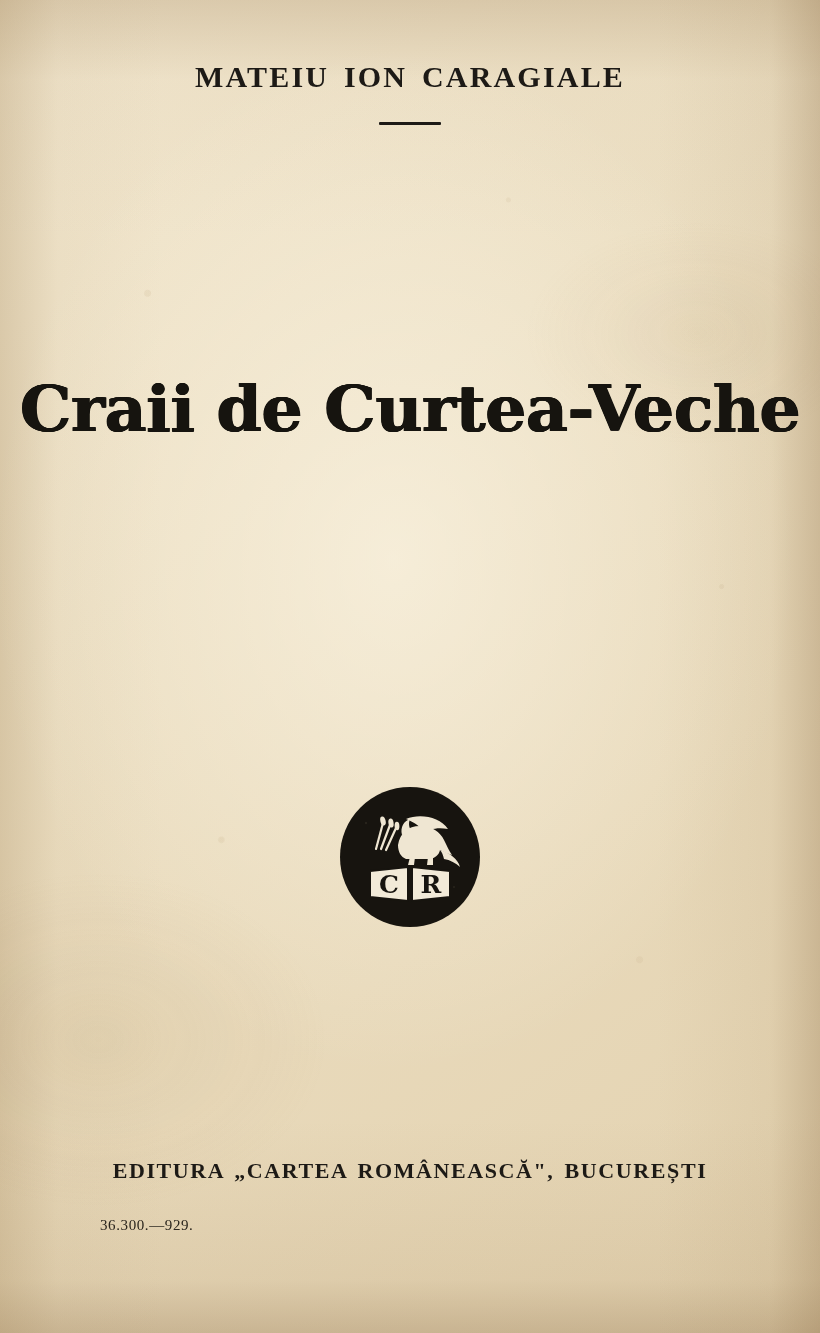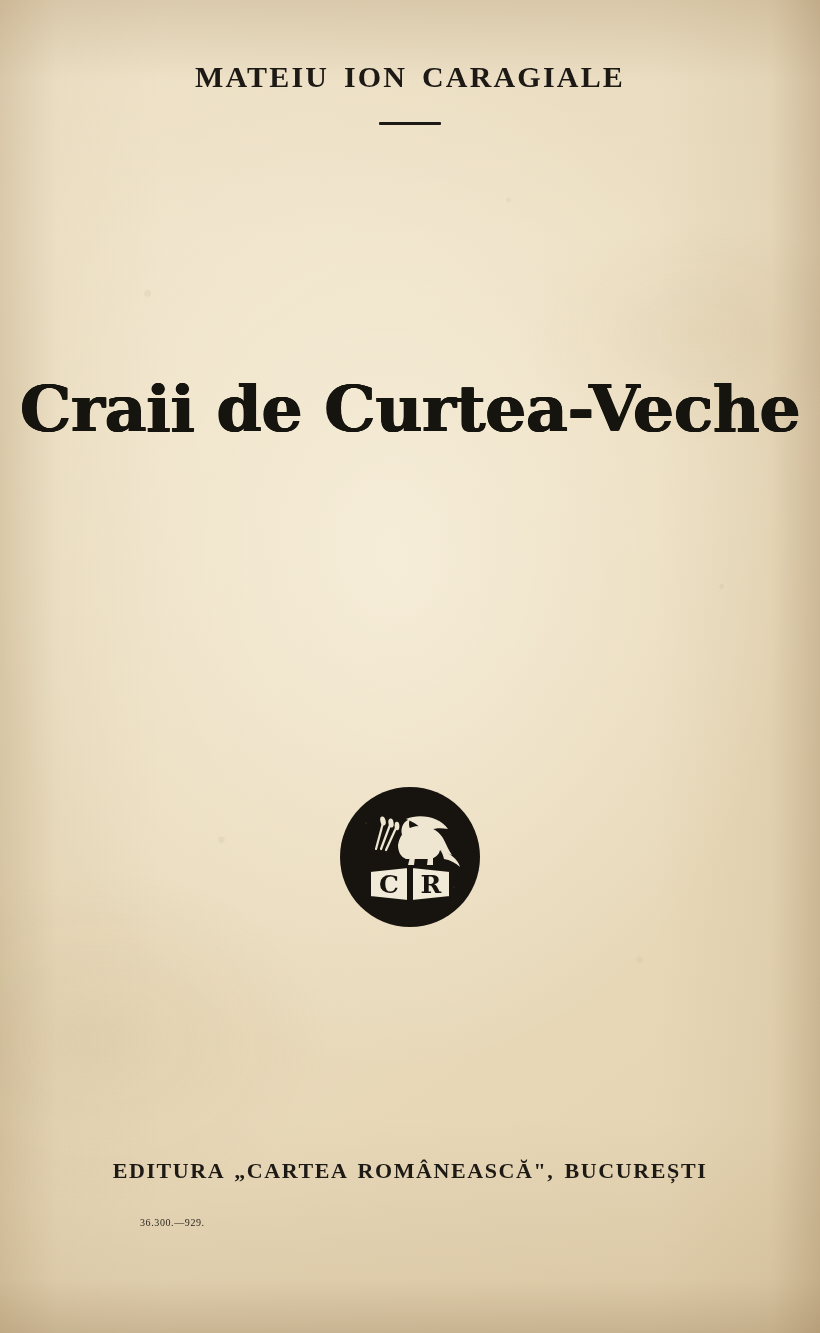--- a/index.html
+++ b/index.html
@@ -118,24 +118,23 @@
     color: #1d1a16;
     word-spacing: 3px;
   }
 
   
   .printcode {
     position: absolute;
     top: 1217px;
     left: 100px;
     font-family: "Liberation Serif", serif;
-    font-size: 10px;
+    font-size: 15px;
     letter-spacing: 0.6px;
     color: #2a251d;
-    margin-left: 40px;
   }
 </style>
 </head>
 <body>
 
 <div class="page">
   <div class="content">
 
     <div class="author">MATEIU ION CARAGIALE</div>
 

